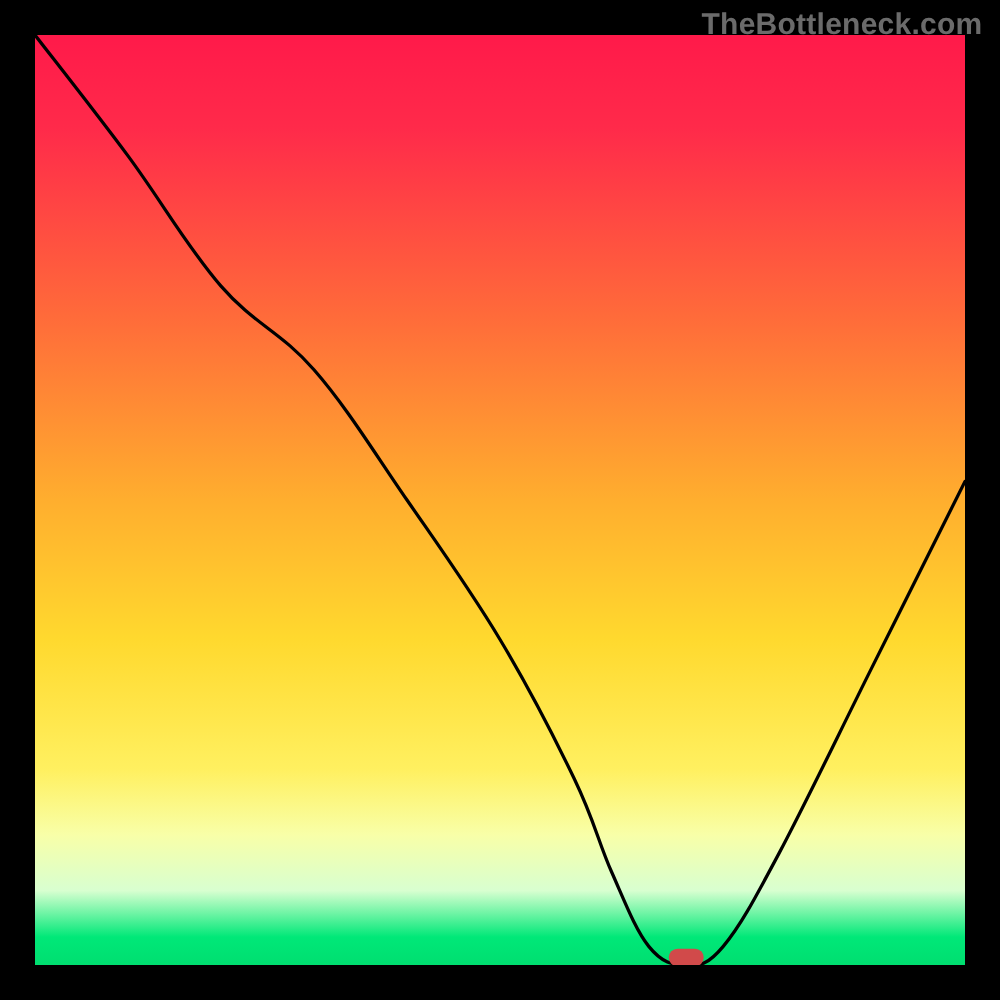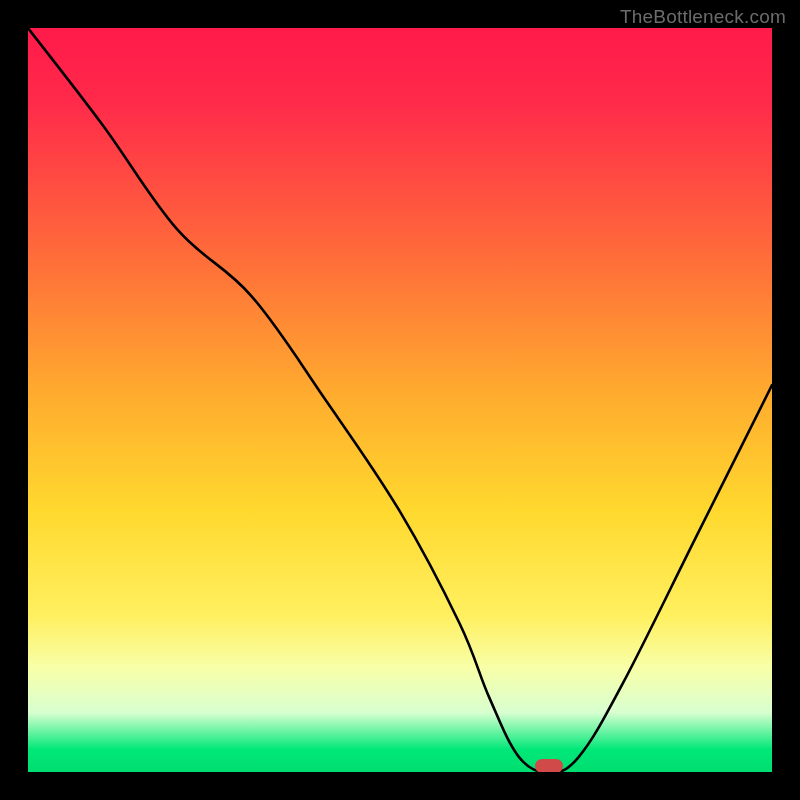--- a/index.html
+++ b/index.html
@@ -15,22 +15,22 @@
     position: relative;
     width: 800px;
     height: 800px;
     background: #000;
   }
   .watermark {
     position: absolute;
     top: 6px;
     right: 14px;
     color: #6b6b6b;
-    font-size: 19px;
-    font-weight: 400;
+    font-size: 24px;
+    font-weight: 700;
     letter-spacing: 0.2px;
     z-index: 5;
   }
   .plot-area {
     position: absolute;
     left: 28px;
     top: 28px;
     width: 744px;
     height: 744px;
     overflow: hidden;

